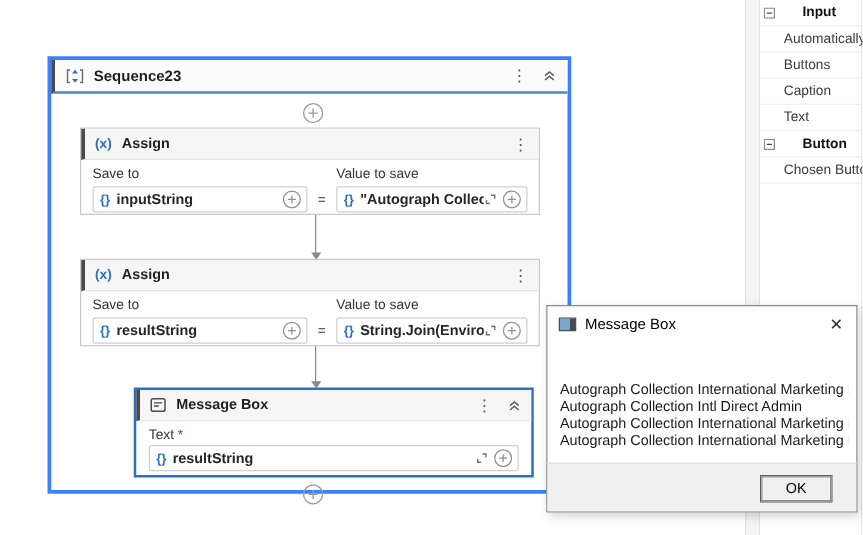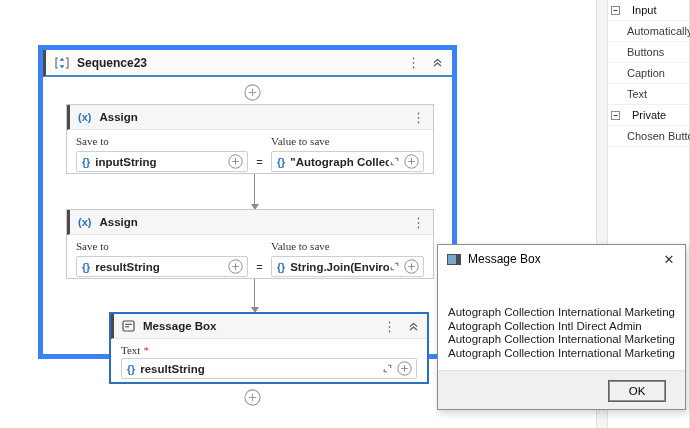--- a/index.html
+++ b/index.html
@@ -6,22 +6,22 @@
   html,body { margin:0; padding:0; }
   body {
     width:690px; height:428px; position:relative; overflow:hidden;
     background:#ffffff; font-family:"Liberation Sans", sans-serif;
     -webkit-font-smoothing:antialiased;
   }
   .abs { position:absolute; }
 
   
   #sequence {
-    left:38px; top:45px; width:419px; height:314px;
-    border:5px solid #3b82f6; background:#fff;
+    left:38px; top:45px; width:419px; height:350px;
+    border:3px solid #3b82f6; background:#fff;
   }
   .seq-header {
     position:relative; height:27px; background:#fbfbfb;
     border-left:3px solid #4a4a4a; border-bottom:2px solid #4788c8;
     display:flex; align-items:center; gap:8px; padding:0 9px;
   }
   .seq-title { font-size:12px; font-weight:700; color:#1f1f1f; }
   .header-actions { margin-left:auto; display:flex; align-items:center; gap:12px; }
   .kebab { font-size:13px; color:#5a5a5a; line-height:1; cursor:pointer; }
 
@@ -32,21 +32,21 @@
     border-bottom:1px solid #e6e6e6;
     display:flex; align-items:center; gap:8px; padding:0 8px;
   }
   .card-title { font-size:11.5px; font-weight:700; color:#1f1f1f;text-align:right; }
   .fx { color:#2b71c2; font-size:11px; font-weight:700; }
 
   .assign-body {
     display:grid; grid-template-columns:172px 13px 1fr;
     column-gap:5px; row-gap:2px; padding:4px 9px 0 9px; align-items:center;
   }
-  .fld-label { font-size:11px; color:#333; height:15px; line-height:15px; white-space:nowrap;font-family:Liberation Serif, serif; }
+  .fld-label { font-size:11px; color:#333; height:15px; line-height:15px; white-space:nowrap; }
   .field {
     display:flex; align-items:center; height:21px;
     border:1px solid #cfcfcf; border-radius:2px; background:#fff; overflow:hidden;
   }
   .braces { color:#2b71c2; font-weight:700; font-size:10.5px; padding:0 5px; flex:0 0 auto; }
   .field-text { flex:1 1 auto; font-size:11.5px; color:#262626; white-space:nowrap; overflow:hidden;font-weight:bold; }
   .field-icons { display:flex; align-items:center; gap:4px; padding-right:4px; flex:0 0 auto; }
   .equals { font-size:11px; color:#333; text-align:center; }
 
   .msg-card { border:2px solid #2b71c2; }
@@ -68,21 +68,21 @@
     background:#f4f4f4; border-left:1px solid #e2e2e2; border-right:1px solid #e2e2e2;
   }
 
   
   #props { left:608px; top:0; width:82px; height:428px; background:#fff; border-right:1px solid #e0e0e0; }
   .prop-row {
     height:21px; display:flex; align-items:center;
     border-bottom:1px solid #efefef; font-size:11px; color:#3a3a3a;
     padding-left:19px; white-space:nowrap; overflow:visible; cursor:default;
   }
-  .prop-group { font-weight:400; color:#111; padding-left:3px; gap:12px; }
+  .prop-group { font-weight:700; color:#111; padding-left:3px; gap:22px; }
 
   
   #dialog {
     left:437px; top:244px; width:249px; height:166px;
     background:#fff; border:1px solid #8c8c8c;
     box-shadow:2px 3px 8px rgba(0,0,0,0.18); z-index:10;
   }
   .dlg-titlebar { height:28px; display:flex; align-items:center; padding-left:9px; gap:7px; }
   .dlg-title { font-size:12px; color:#000; }
   .dlg-close {
@@ -280,21 +280,21 @@
   </div>
   <div class="prop-row">AutomaticallyC</div>
   <div class="prop-row">Buttons</div>
   <div class="prop-row">Caption</div>
   <div class="prop-row">Text</div>
   <div class="prop-row prop-group">
     <svg class="icon-svg" width="9" height="9" viewBox="0 0 9 9">
       <rect x="0.5" y="0.5" width="8" height="8" fill="#fff" stroke="#8a8a8a"></rect>
       <path d="M2.5 4.5 H6.5" stroke="#444" stroke-width="1"></path>
     </svg>
-    <span>Private</span>
+    <span>Button</span>
   </div>
   <div class="prop-row">Chosen Button</div>
 </div>
 
 <div class="abs" id="dialog">
   <div class="dlg-titlebar">
     <span class="dlg-appicon">
         <span class="l"></span>
         <span class="r"></span>
       </span>

